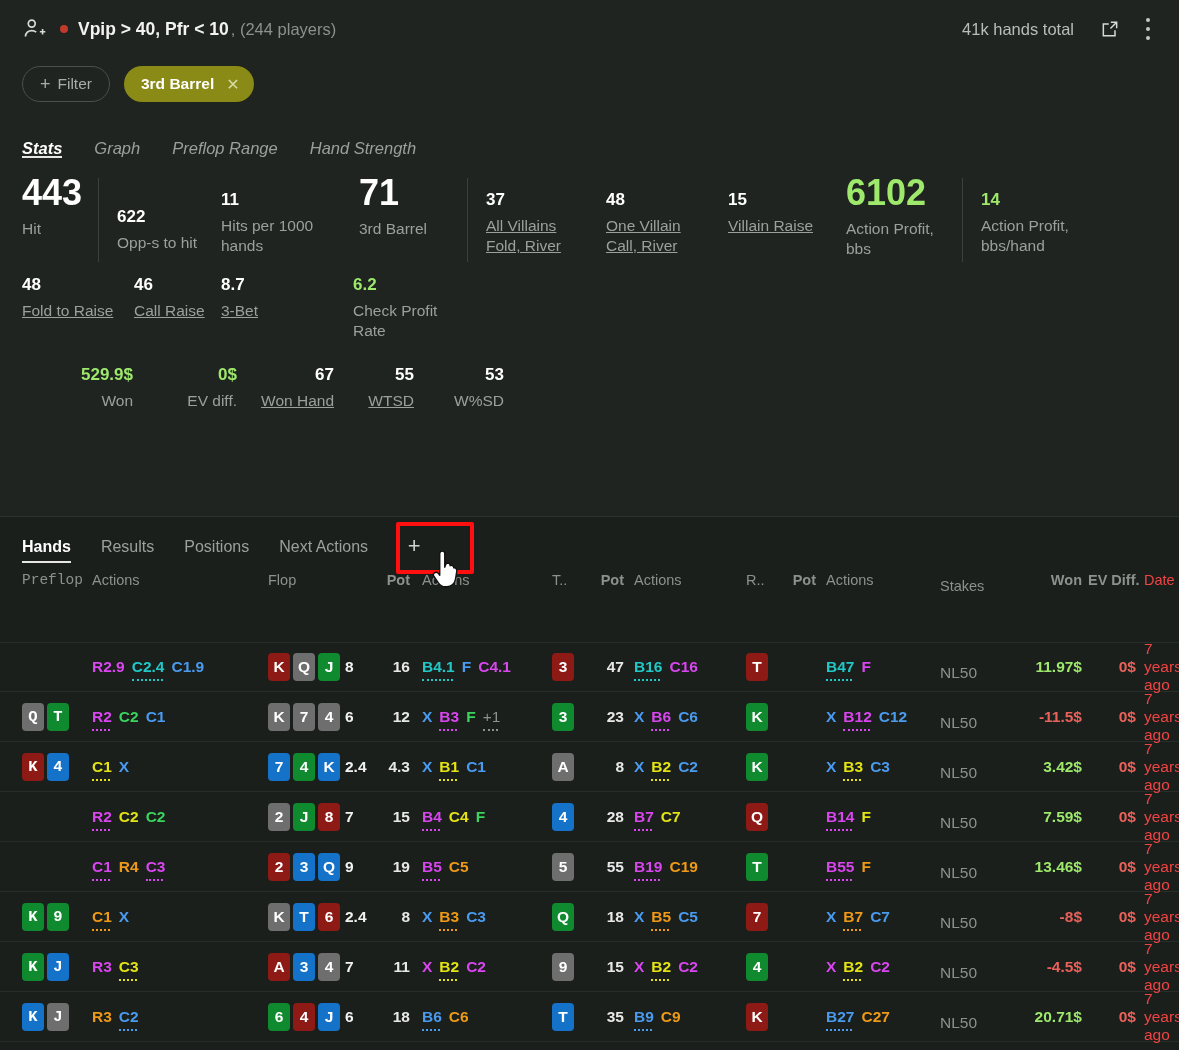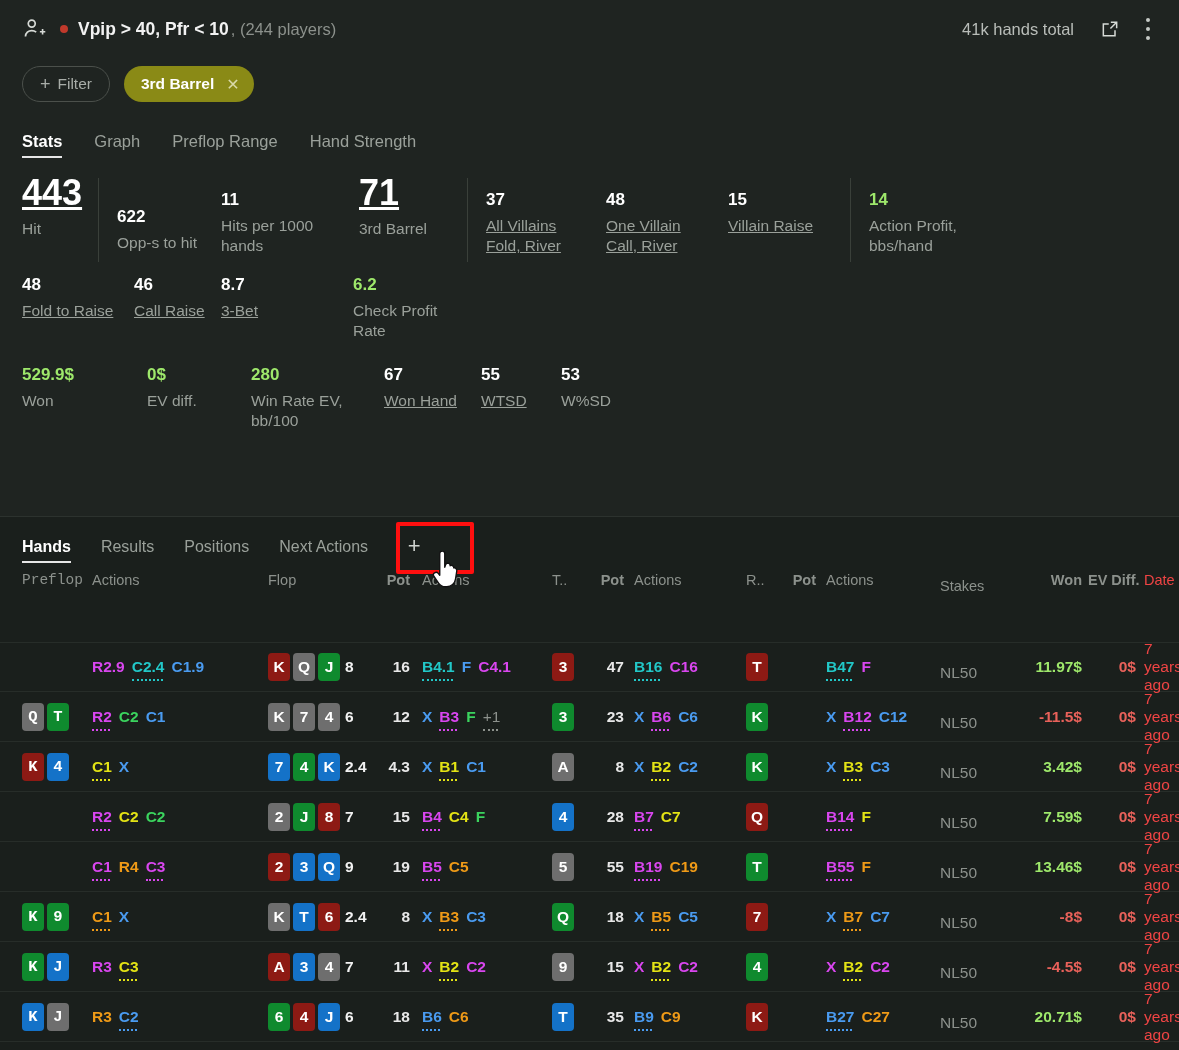--- a/index.html
+++ b/index.html
@@ -45,42 +45,42 @@
     height: 36px; padding: 0 14px 0 17px; margin-left: 14px;
     background: #8a8a16; border-radius: 18px;
     font-size: 15.5px; font-weight: bold; color: #ffffff; cursor: pointer;
   }
   .chip .x { margin-left: 12px; font-size: 16px; font-weight: normal; color: #d9d9a8; }
 
   
   .main-tabs { display: flex; align-items: flex-end; padding: 0 22px; height: 42px; margin-top: 6px; }
   .main-tab {
     font-size: 16.5px; color: #9aa09a; margin-right: 32px; cursor: pointer;
-    padding-bottom: 7px; position: relative; white-space: nowrap;
+    position: relative; white-space: nowrap; font-style: italic;
   }
   .main-tab.active { color: #ffffff; font-weight: bold; }
   .main-tab.active::after {
     content: ""; position: absolute; left: 0; right: 0; bottom: 0;
     height: 2px; background: #e6e6e6;
   }
 
   
   .stats-region { padding: 16px 22px 0 22px; }
   .stat-row { display: flex; align-items: flex-start; }
   .stat-row.r1 { height: 102px; }
   .stat-row.r2 { height: 90px; }
-  .stat-row.r3 { height: 82px; }
+  .stat-row.r3 { height: 82px; text-align: right; }
   .stat {
     display: flex; flex-direction: column;
     padding-right: 14px; position: relative;
   }
   .stat .val { font-weight: bold; line-height: 1.05; color: #ffffff; }
   .stat .lbl { font-size: 15.5px; color: #9aa09a; line-height: 1.3; margin-top: 7px; }
   .stat .lbl.link { text-decoration: underline; cursor: pointer; }
-  .v-big   { font-size: 36px; text-decoration: underline; }
+  .v-big   { font-size: 36px; }
   .v-small { font-size: 17px; }
   .green   { color: #9ee86b !important; }
   .divider { width: 1px; align-self: stretch; background: #3a403a; margin: 4px 18px 14px 4px; }
 
   
   .bottom-panel {
     position: absolute; left: 0; right: 0; top: 516px; bottom: 0;
     background: #1a1f1c; border-top: 1px solid #2c322e;
   }
   .sub-tabs { display: flex; align-items: flex-end; padding: 12px 22px 0 22px; height: 46px; }
@@ -246,20 +246,24 @@
       <span class="lbl link">All Villains Fold, River</span>
     </div>
     <div class="stat" style="width:122px">
       <span class="val v-small" style="margin-top:17px">48</span>
       <span class="lbl link">One Villain Call, River</span>
     </div>
     <div class="stat" style="width:118px">
       <span class="val v-small" style="margin-top:17px">15</span>
       <span class="lbl link">Villain Raise</span>
     </div>
+    <div class="stat" style="width:112px">
+      <span class="val v-big green">6102</span>
+      <span class="lbl">Action Profit, bbs</span>
+    </div>
     <div class="divider"></div>
     <div class="stat" style="width:120px">
       <span class="val v-small green" style="margin-top:17px">14</span>
       <span class="lbl">Action Profit, bbs/hand</span>
     </div>
   </div>
 
   <div class="stat-row r2">
     <div class="stat" style="width:112px">
       <span class="val v-small">48</span>
@@ -280,24 +284,20 @@
   </div>
 
   <div class="stat-row r3">
     <div class="stat" style="width:125px">
       <span class="val v-small green">529.9$</span>
       <span class="lbl">Won</span>
     </div>
     <div class="stat" style="width:104px">
       <span class="val v-small green">0$</span>
       <span class="lbl">EV diff.</span>
-    </div>
-    <div class="stat" style="width:133px">
-      <span class="val v-small green">280</span>
-      <span class="lbl">Win Rate EV, bb/100</span>
     </div>
     <div class="stat" style="width:97px">
       <span class="val v-small">67</span>
       <span class="lbl link">Won Hand</span>
     </div>
     <div class="stat" style="width:80px">
       <span class="val v-small">55</span>
       <span class="lbl link">WTSD</span>
     </div>
     <div class="stat" style="width:90px">

